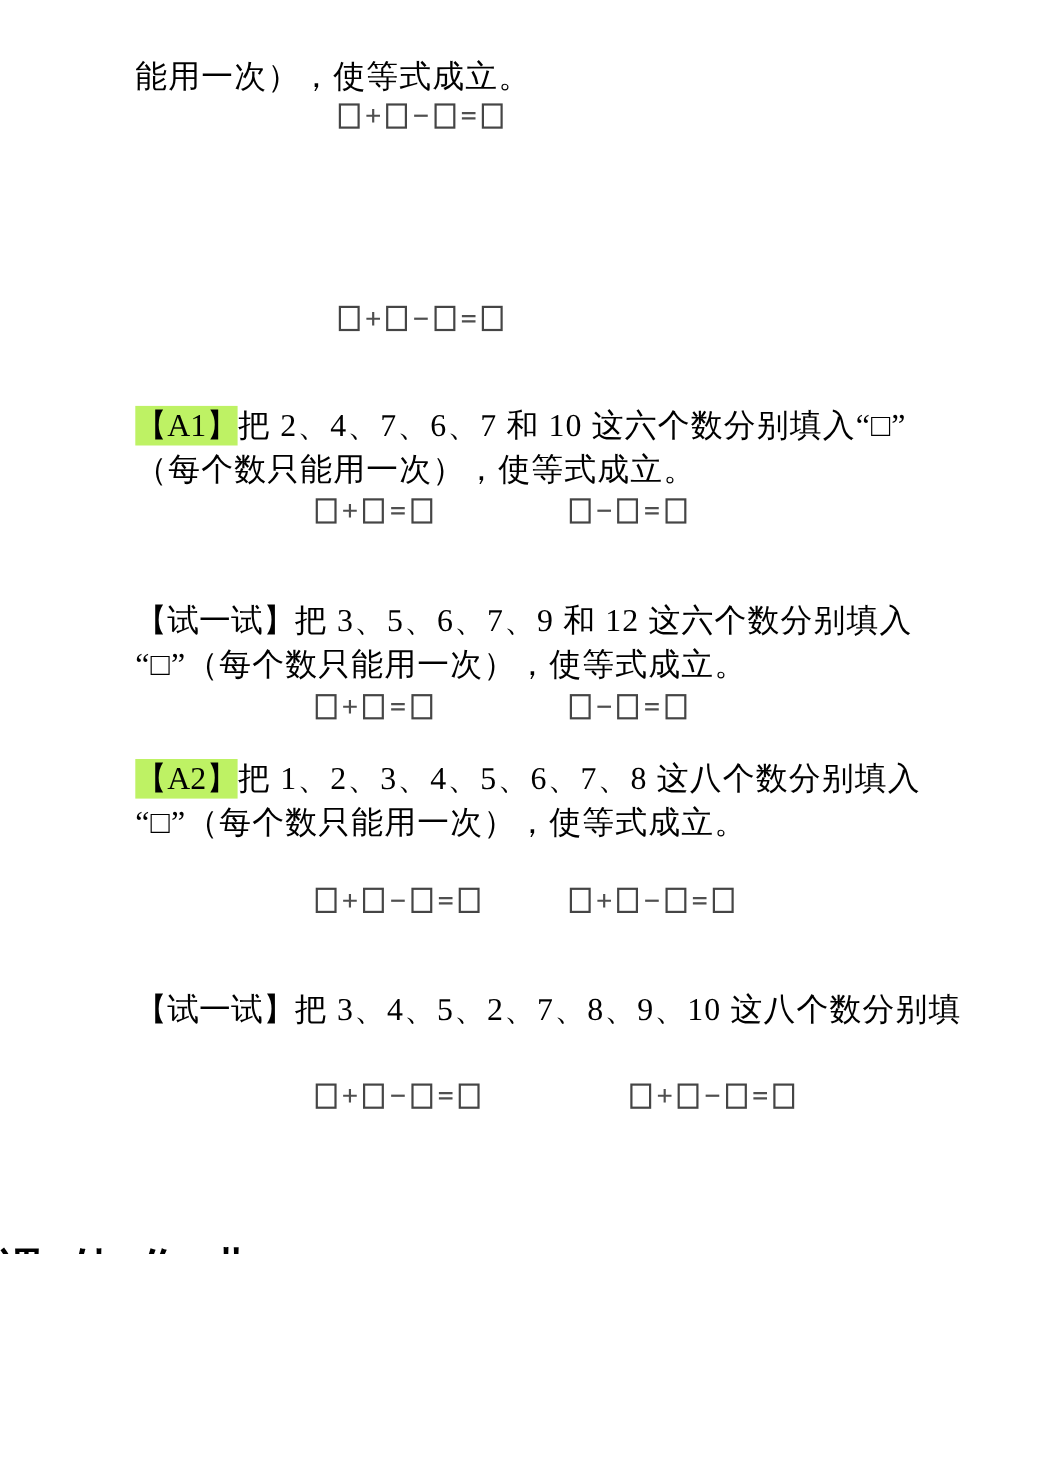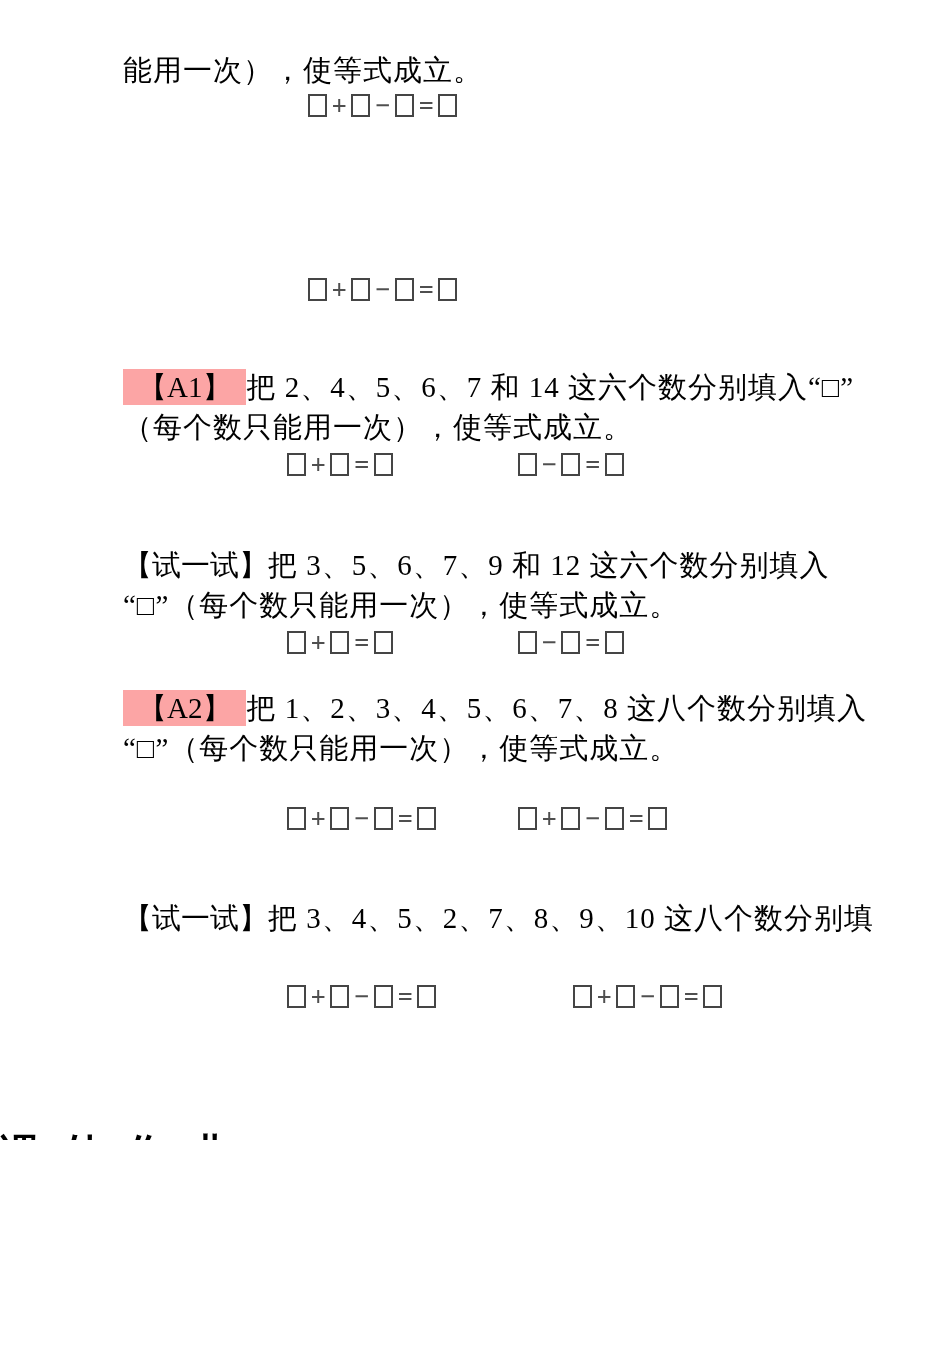--- a/index.html
+++ b/index.html
@@ -15,21 +15,21 @@
   .para {
     position: absolute;
     left: 123px;
     width: 730px;
     font-size: 29px;
     line-height: 40px;
     letter-spacing: 1px;
     white-space: nowrap;
   }
   .tag { letter-spacing: 0; }
-  .tag.hl { background: #fca5a5; padding: 2px 15px; }
+  .tag.hl { background: #bef264; padding: 2px 0; }
   .eq {
     position: absolute;
     height: 30px;
     display: flex;
     align-items: center;
     gap: 5px;
   }
   .box {
     width: 19px;
     height: 23px;
@@ -85,21 +85,21 @@
       <span class="box"></span>
       <span class="op">+</span>
       <span class="box"></span>
       <span class="op">−</span>
       <span class="box"></span>
       <span class="op">=</span>
       <span class="box"></span>
     </div>
 
   <div class="para" style="top:367px">
-    <span class="tag hl">【A1】</span><span>把 2、4、5、6、7 和 14 这六个数分别填入“□”</span><br>
+    <span class="tag hl">【A1】</span><span>把 2、4、7、6、7 和 10 这六个数分别填入“□”</span><br>
     <span>（每个数只能用一次），使等式成立。</span>
   </div>
   <div class="eq" style="top:449px;left:287px">
       <span class="box"></span>
       <span class="op">+</span>
       <span class="box"></span>
       <span class="op">=</span>
       <span class="box"></span>
     </div>
   <div class="eq" style="top:449px;left:518px">

